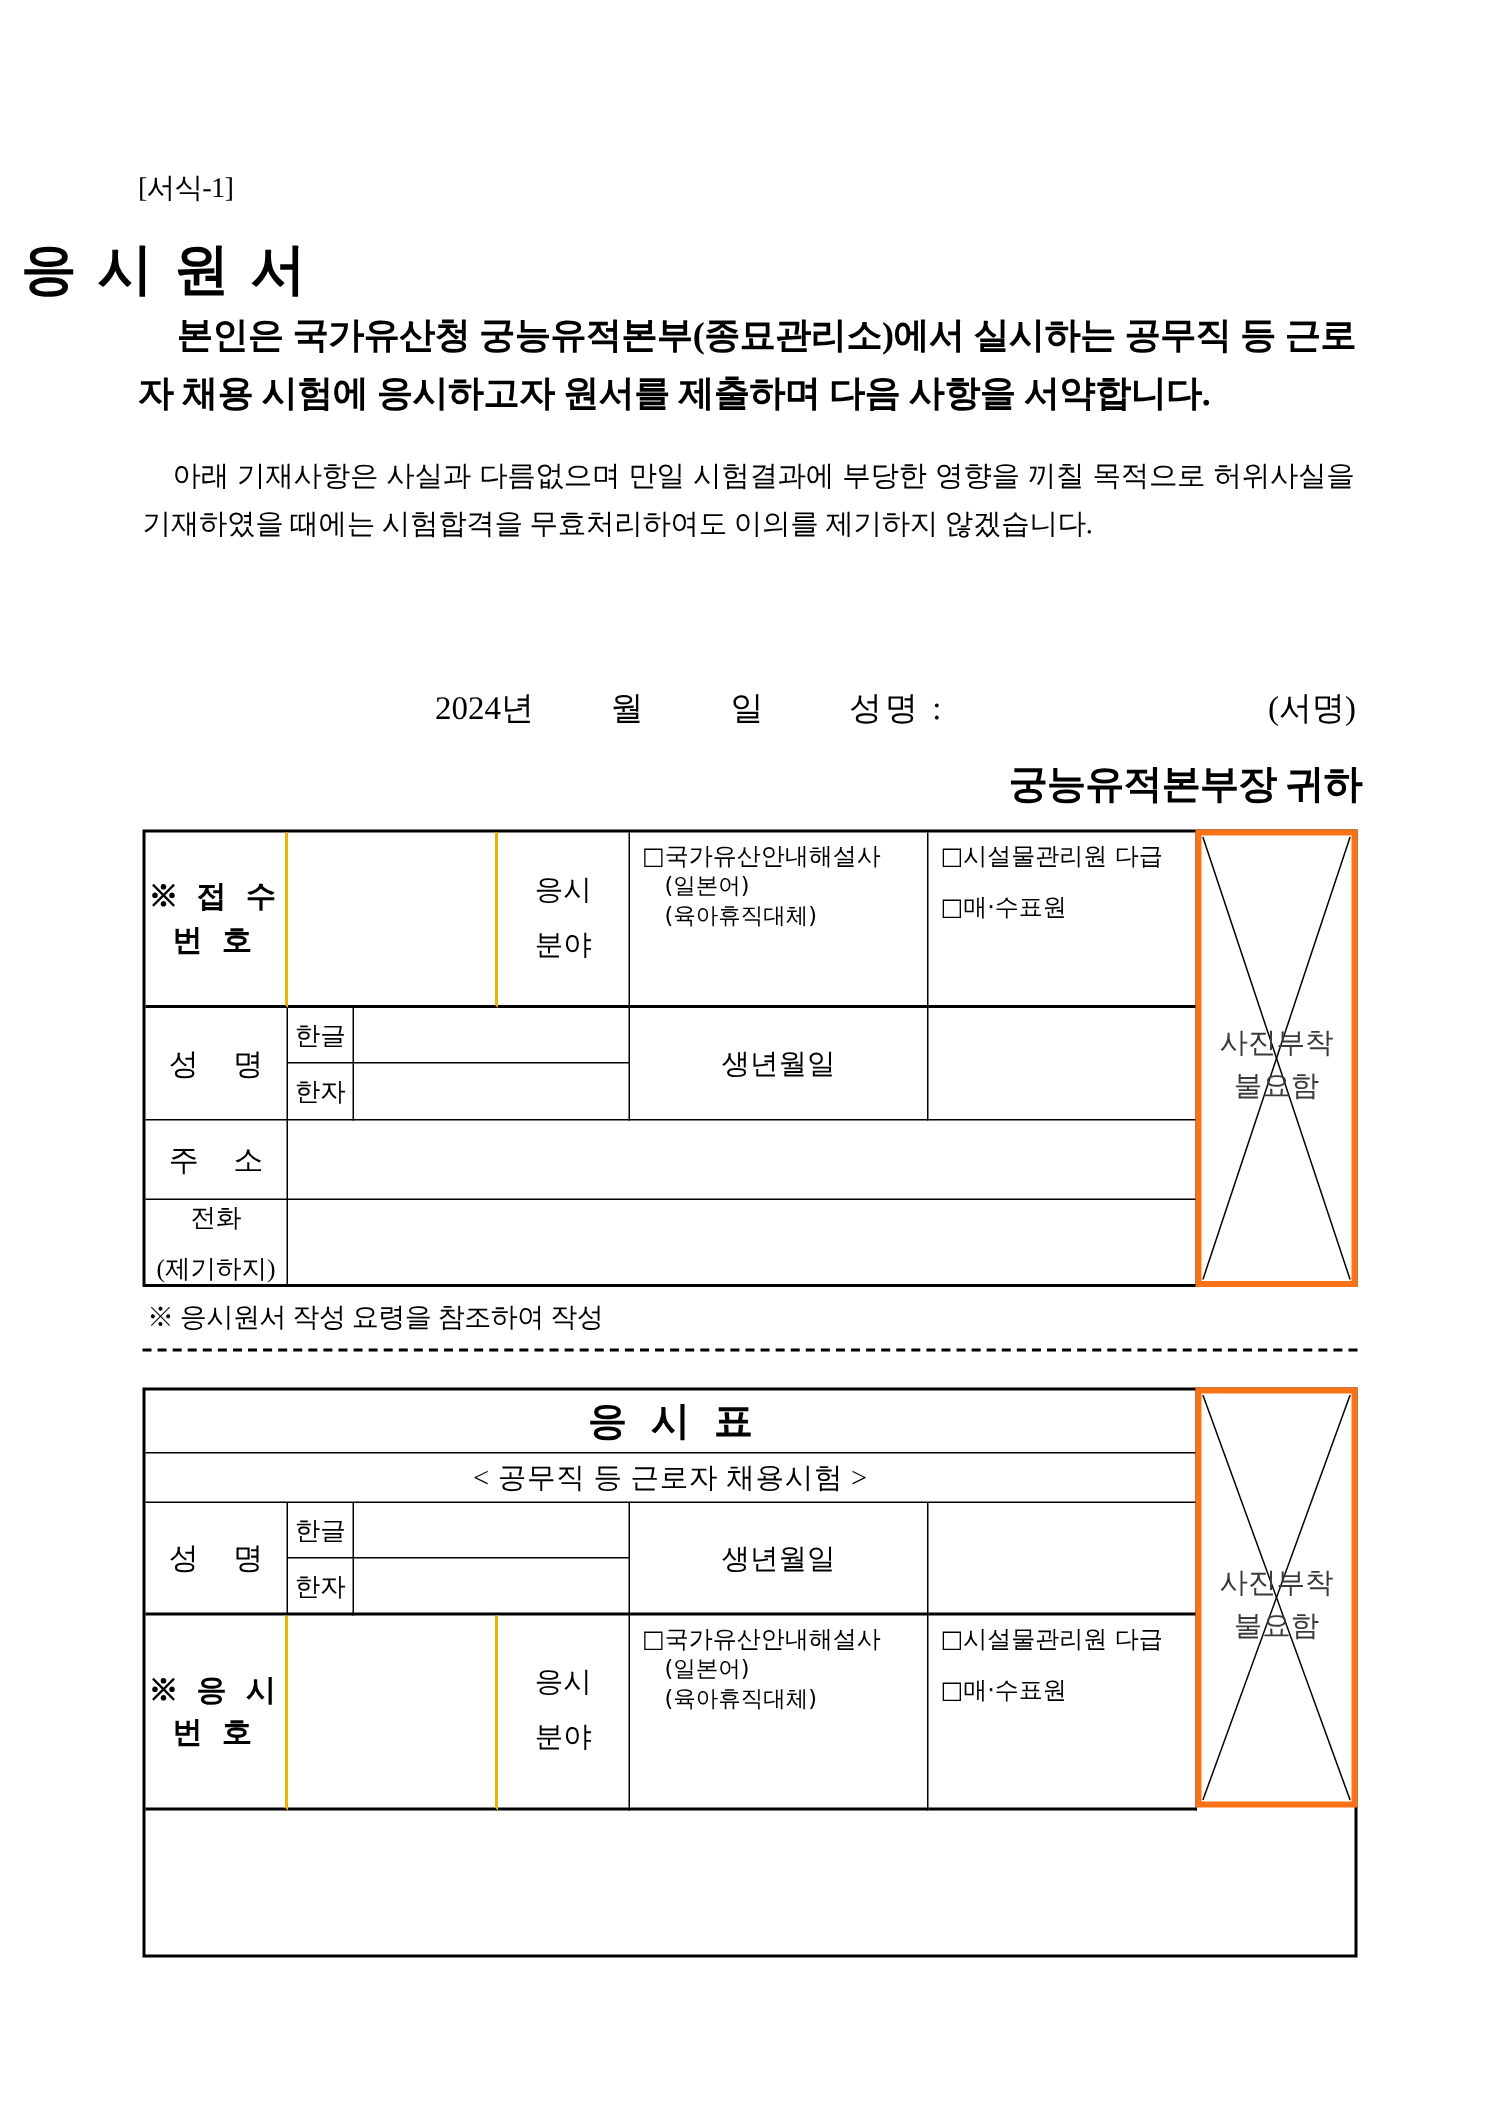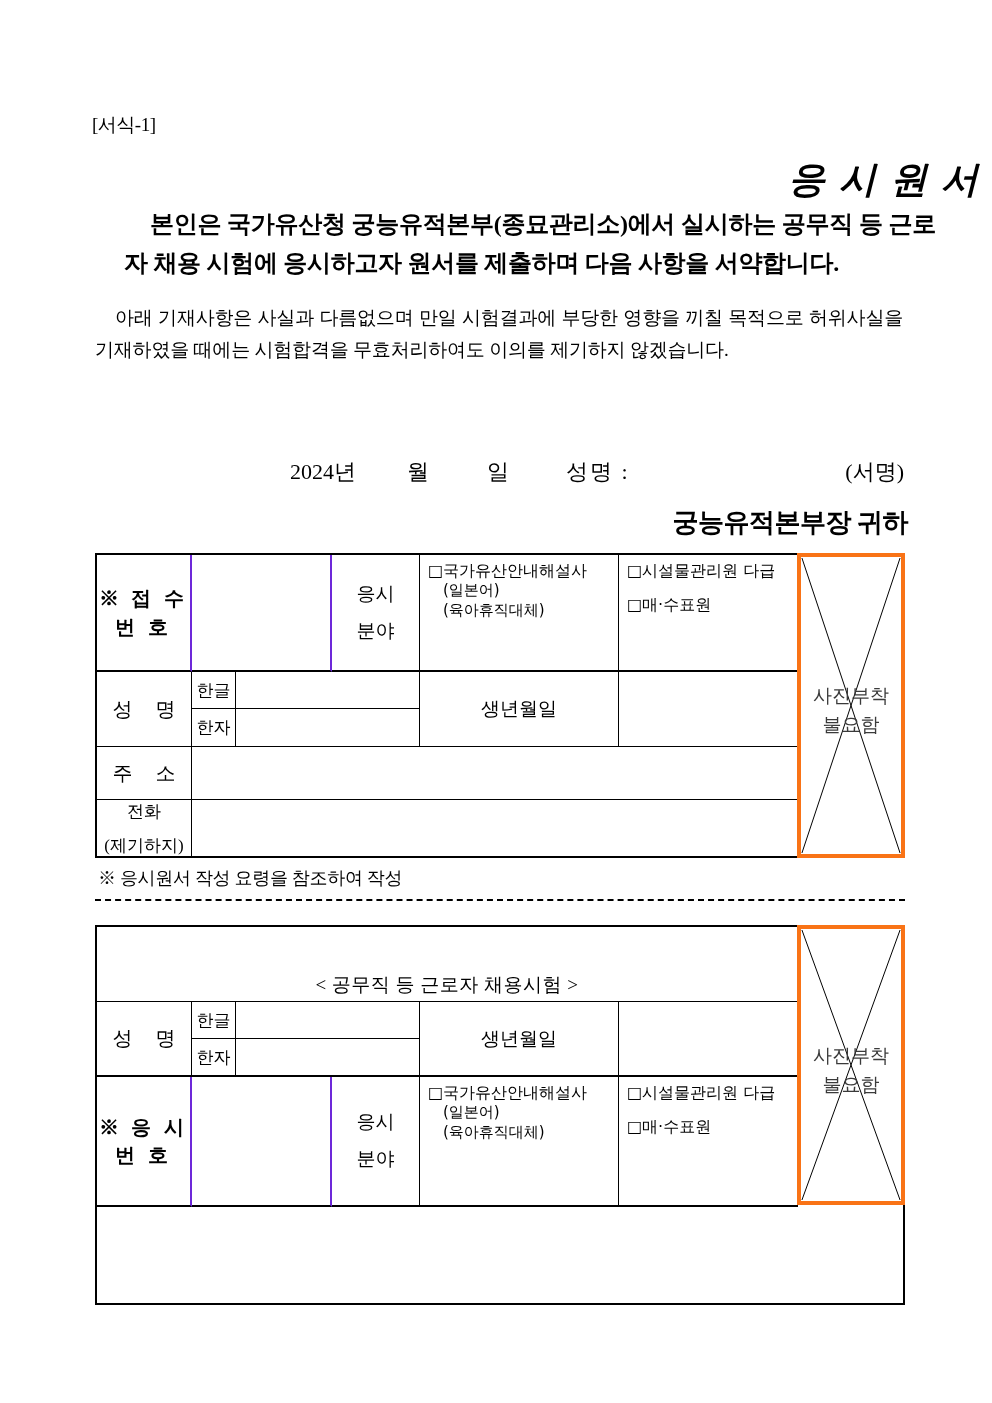--- a/index.html
+++ b/index.html
@@ -31,40 +31,38 @@
     top: 112px;
     font-size: 19px;
     letter-spacing: -0.5px;
   }
 
   .doc-title {
     position: absolute;
     left: 0;
     top: 155px;
     width: 992px;
-    text-align: right;
+    text-align: left;
     font-size: 37px;
     font-weight: bold;
     letter-spacing: 14px;
     text-indent: 14px;
-    font-style: italic;
   }
 
   .pledge {
     position: absolute;
     left: 92px;
     top: 205px;
     width: 812px;
     font-size: 24px;
     font-weight: bold;
     line-height: 1.62;
     text-indent: 26px;
     letter-spacing: -0.3px;
     text-align: justify;
-    margin-left: 32px;
   }
 
   .statement {
     position: absolute;
     left: 95px;
     top: 302px;
     width: 808px;
     font-size: 19px;
     line-height: 1.68;
     text-indent: 20px;
@@ -109,21 +107,21 @@
     box-sizing: border-box;
     display: flex;
     align-items: center;
     justify-content: center;
     text-align: center;
     font-size: 19px;
     overflow: hidden;
   }
   .bR { border-right: 1px solid #000; }
   .bB { border-bottom: 1px solid #000; }
-  .bR2 { border-right: 2px solid #6d28d9; }
+  .bR2 { border-right: 2px solid #eab308; }
   .bB2 { border-bottom: 2px solid #000; }
 
   .lbl-wide { letter-spacing: 9px; text-indent: 9px; font-size: 20px; }
 
   .stack { flex-direction: column; justify-content: center; line-height: 1.3; gap: 12px; }
 
   
   .recv-no {
     font-weight: bold;
     font-size: 20px;
@@ -294,20 +292,23 @@
       <span>사진부착</span><br>
       <span>불요함</span>
     </div>
   </div>
 
   <div class="note">※ 응시원서 작성 요령을 참조하여 작성</div>
   <div class="dashed"></div>
 
   <div class="tbl" style="left:95px; top:925px; width:810px; height:380px;">
 
+    <div class="cell t2-title bR bB" style="left:0px; top:0px; width:701px; height:42px;">
+      <span>응시표</span>
+    </div>
     <div class="cell t2-sub bR bB" style="left:0px; top:42px; width:701px; height:33px;">
       <span>&lt; 공무직 등 근로자 채용시험 &gt;</span>
     </div>
 
     <div class="cell lbl-wide bR bB2" style="left:0px; top:75px; width:95px; height:75px;">
       <span>성 명</span>
     </div>
     <div class="cell bR bB" style="left:95px; top:75px; width:44px; height:37px; font-size:17px;">
       <span>한글</span>
     </div>

